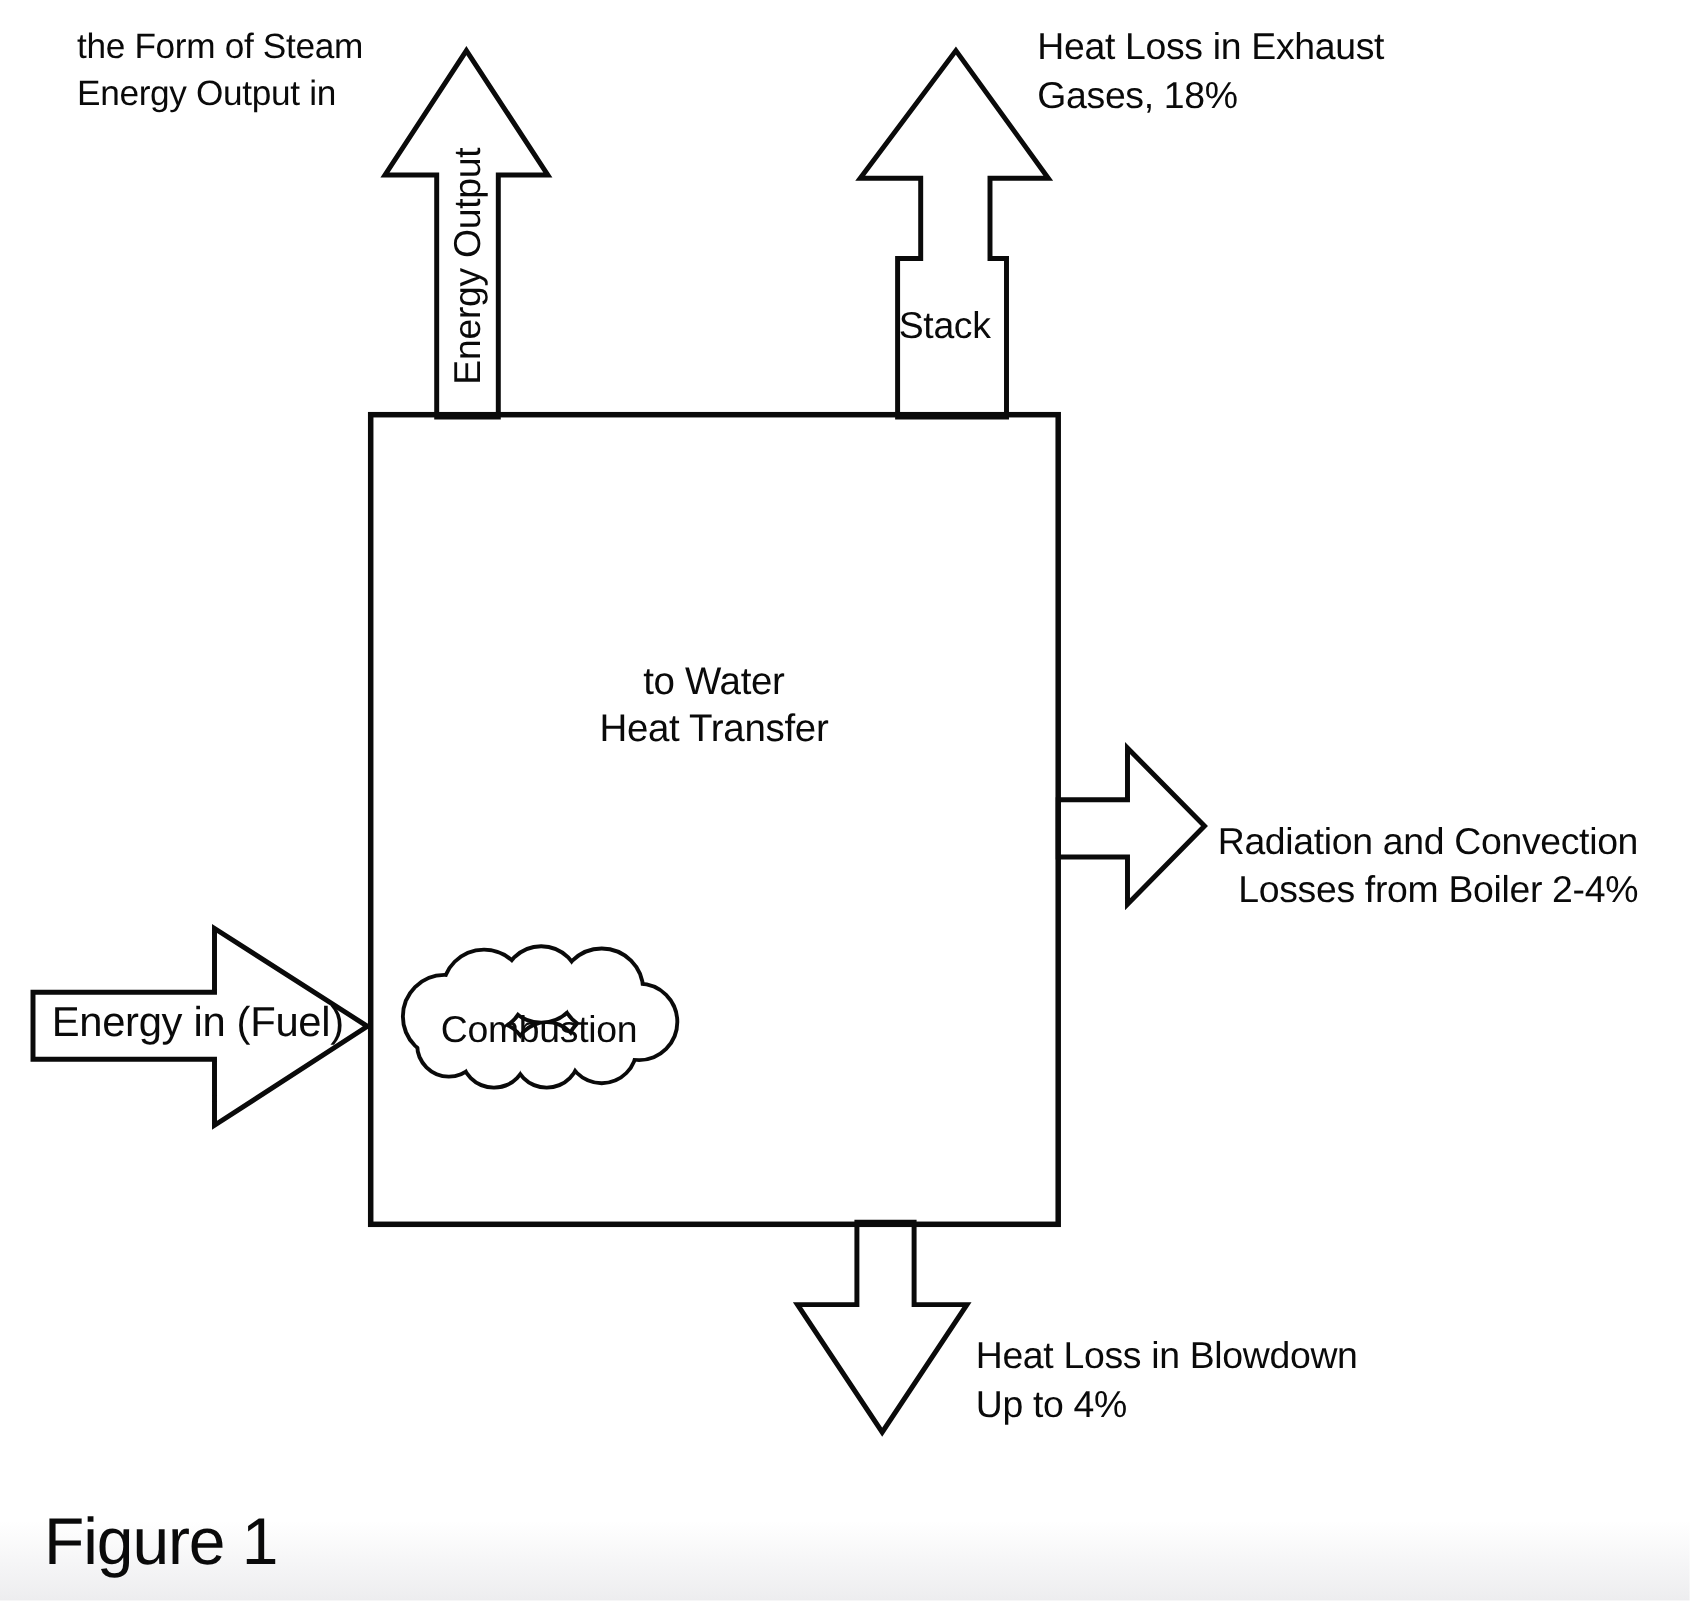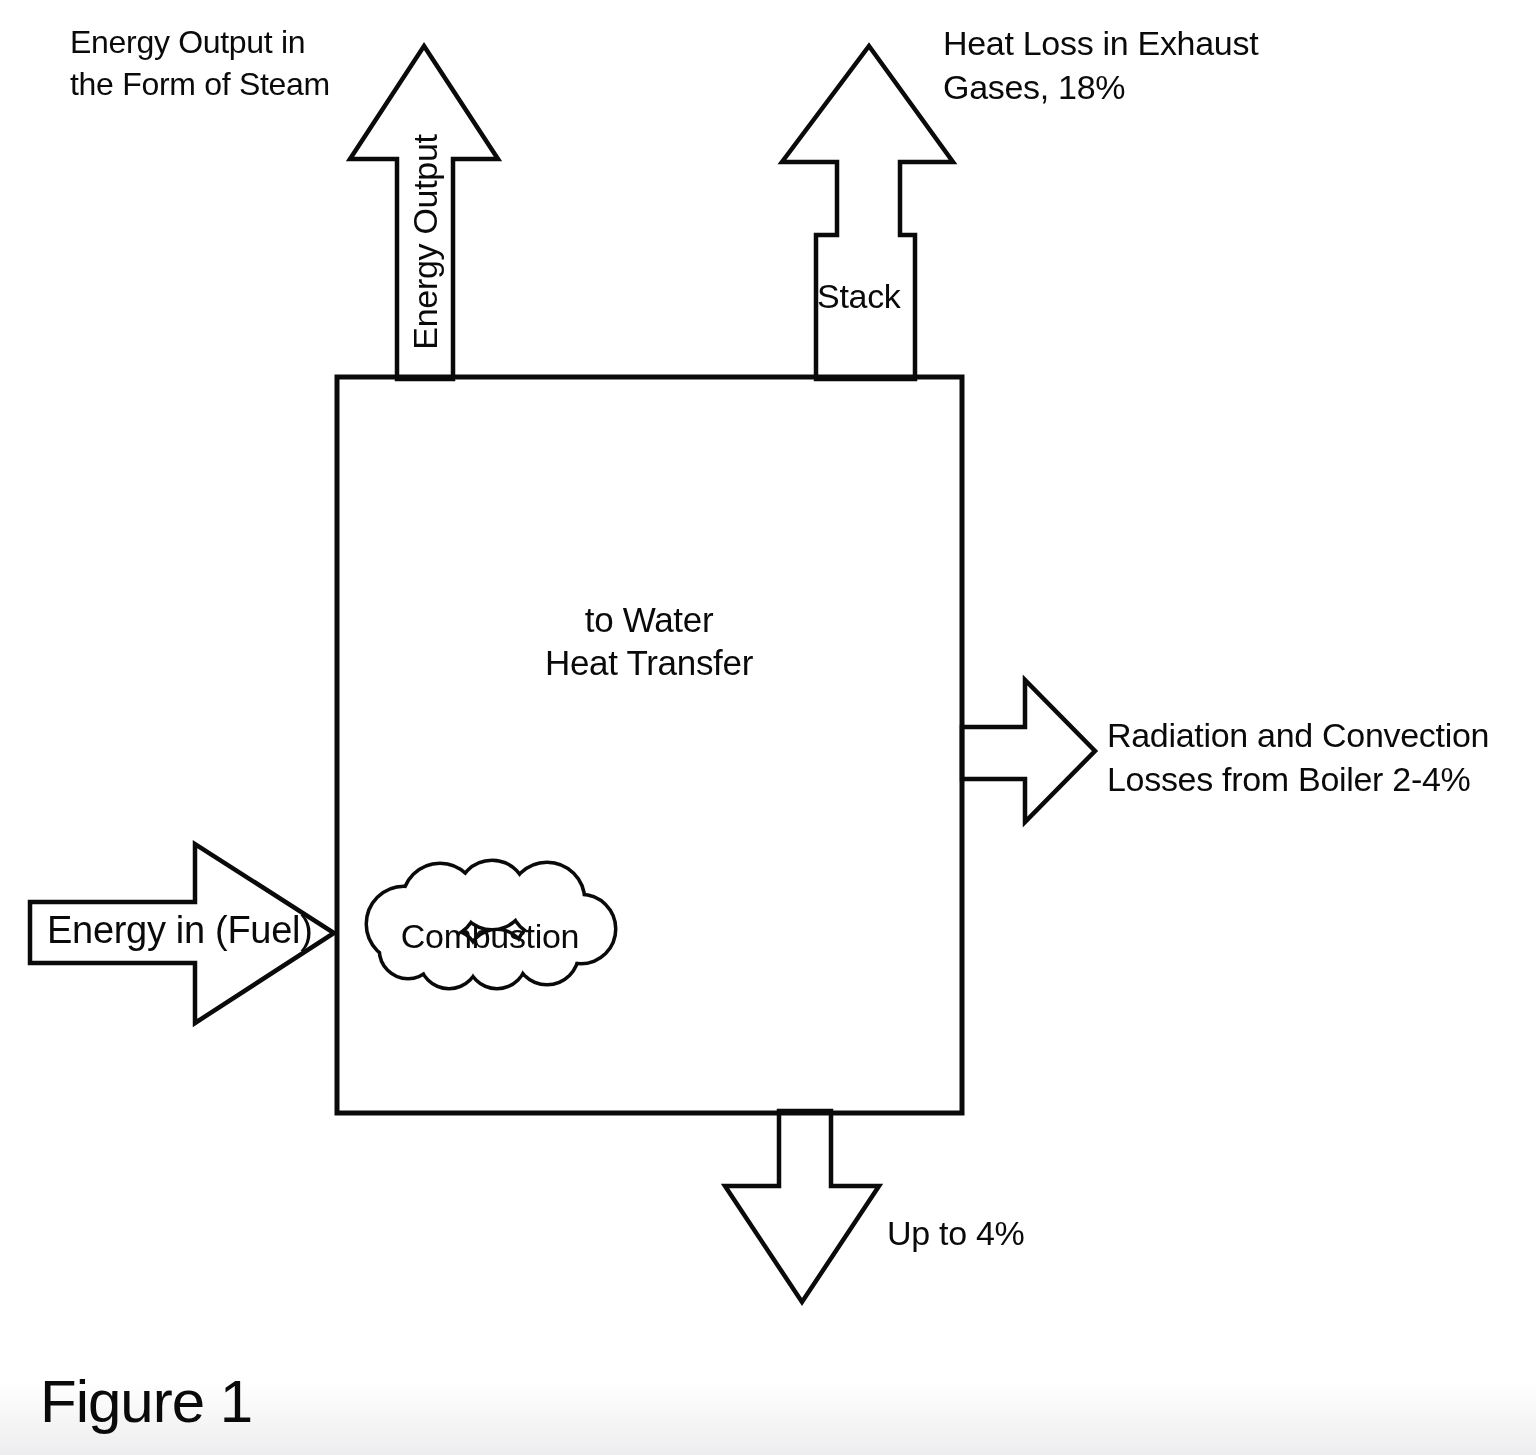--- a/index.html
+++ b/index.html
@@ -36,21 +36,21 @@
     left: 425px; top: 242px;
     transform: translate(-50%, -50%) rotate(-90deg);
   }
   #stack-label        { left: 817px; top: 274px; }
   #heat-transfer-label{
     left: 649px; top: 598px;
     transform: translateX(-50%);
     text-align: center;
     font-size: 35px; line-height: 43px;
   }
-  #radiation-caption  { left: 1107px; top: 713px; }
+  #radiation-caption  { left: 1107px; top: 743px; text-align: right; }
   #energy-in-label    { left: 47px;  top: 906px; font-size: 38px; line-height: 48px; }
   #combustion-label   { left: 490px; top: 914px; transform: translateX(-50%); text-align: center; }
   #blowdown-caption   { left: 887px; top: 1211px; }
   #figure-caption     { left: 13px;  top: 1370px; font-size: 60px; line-height: 64px; letter-spacing: -1px; margin-left: 27px; }
 
   .arrow-shape { fill: #ffffff; stroke: #0a0a0a; stroke-width: 4.5; stroke-linejoin: miter; }
   .box-outline { fill: none;    stroke: #0a0a0a; stroke-width: 5; }
   .cloud-stroke circle { fill: none; stroke: #0a0a0a; stroke-width: 7; }
   .cloud-fill   circle { fill: #ffffff; stroke: none; }
 </style>
@@ -91,22 +91,22 @@
       <circle cx="547" cy="900" r="36"></circle>
       <circle cx="581" cy="929" r="33"></circle>
       <circle cx="547" cy="953" r="30"></circle>
       <circle cx="497" cy="959" r="28"></circle>
       <circle cx="449" cy="959" r="28"></circle>
       <circle cx="408" cy="950" r="27"></circle>
     </g>
   </svg>
 
   <div class="label" id="steam-caption">
+    <span class="line">the Form of Steam</span>
     <span class="line">Energy Output in</span>
-    <span class="line">the Form of Steam</span>
   </div>
 
   <div class="label" id="exhaust-caption">
     <span class="line">Heat Loss in Exhaust</span>
     <span class="line">Gases, 18%</span>
   </div>
 
   <div class="label" id="energy-output-label">Energy Output</div>
 
   <div class="label" id="stack-label">Stack</div>
@@ -119,18 +119,19 @@
   <div class="label" id="radiation-caption">
     <span class="line">Radiation and Convection</span>
     <span class="line">Losses from Boiler 2-4%</span>
   </div>
 
   <div class="label" id="energy-in-label">Energy in (Fuel)</div>
 
   <div class="label" id="combustion-label">Combustion</div>
 
   <div class="label" id="blowdown-caption">
+    <span class="line">Heat Loss in Blowdown</span>
     <span class="line">Up to 4%</span>
   </div>
 
   <div class="label" id="figure-caption">Figure 1</div>
 
 </div>
 
 </body></html>

